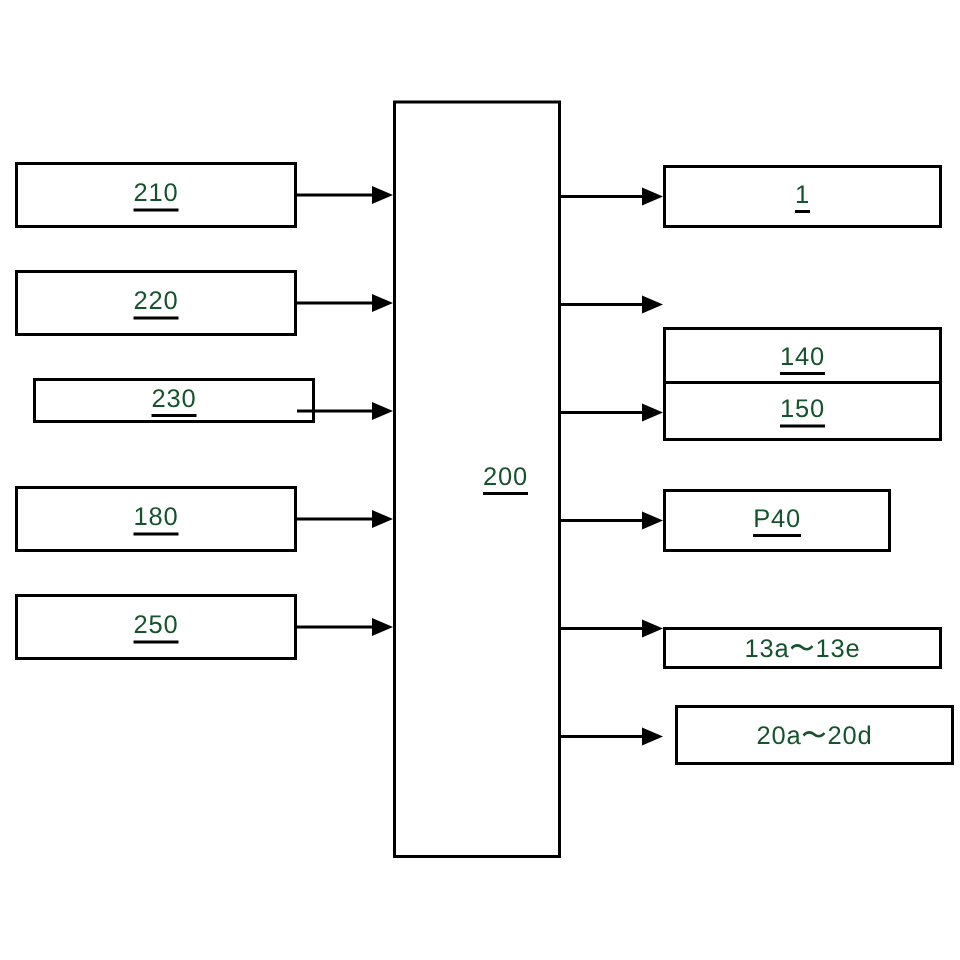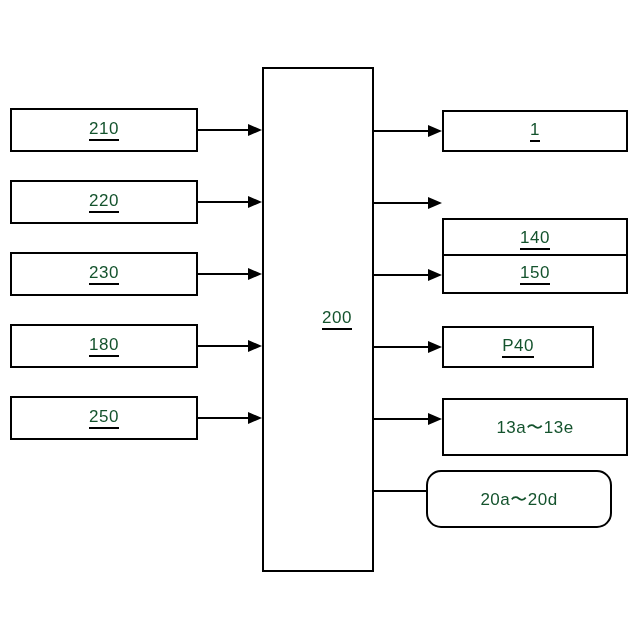--- a/index.html
+++ b/index.html
@@ -67,21 +67,21 @@
 <body>
 
 <div id="diagram-canvas">
 
   <div class="node-box" style="left:10px; top:108px; width:188px; height:44px;">
     <span class="node-label underlined">210</span>
   </div>
   <div class="node-box" style="left:10px; top:180px; width:188px; height:44px;">
     <span class="node-label underlined">220</span>
   </div>
-  <div class="node-box" style="left:10px; top:252px; width:188px; height:44px;">
+  <div class="node-box" style="left:22px; top:252px; width:188px; height:30px;">
     <span class="node-label underlined">230</span>
   </div>
   <div class="node-box" style="left:10px; top:324px; width:188px; height:44px;">
     <span class="node-label underlined">180</span>
   </div>
   <div class="node-box" style="left:10px; top:396px; width:188px; height:44px;align-items:center;">
     <span class="node-label underlined">250</span>
   </div>
 
   <div class="arrow" style="left:198px; top:124px; width:64px;">
@@ -139,20 +139,20 @@
   </div>
   <div class="node-box" style="left:442px; top:182px; width:186px; height:42px;margin-top:36px;">
     <span class="node-label underlined">140</span>
   </div>
   <div class="node-box" style="left:442px; top:254px; width:186px; height:40px;">
     <span class="node-label underlined">150</span>
   </div>
   <div class="node-box" style="left:442px; top:326px; width:152px; height:42px;text-align:center;">
     <span class="node-label underlined">P40</span>
   </div>
-  <div class="node-box" style="left:442px; top:398px; width:186px; height:58px;">
+  <div class="node-box" style="left:442px; top:418px; width:186px; height:28px;">
     <span class="node-label">13a〜13e</span>
   </div>
-  <div class="node-box" style="left:426px; top:470px; width:186px; height:58px;border-radius:15px;">
+  <div class="node-box" style="left:450px; top:470px; width:186px; height:40px;">
     <span class="node-label">20a〜20d</span>
   </div>
 
 </div>
 
 </body></html>

